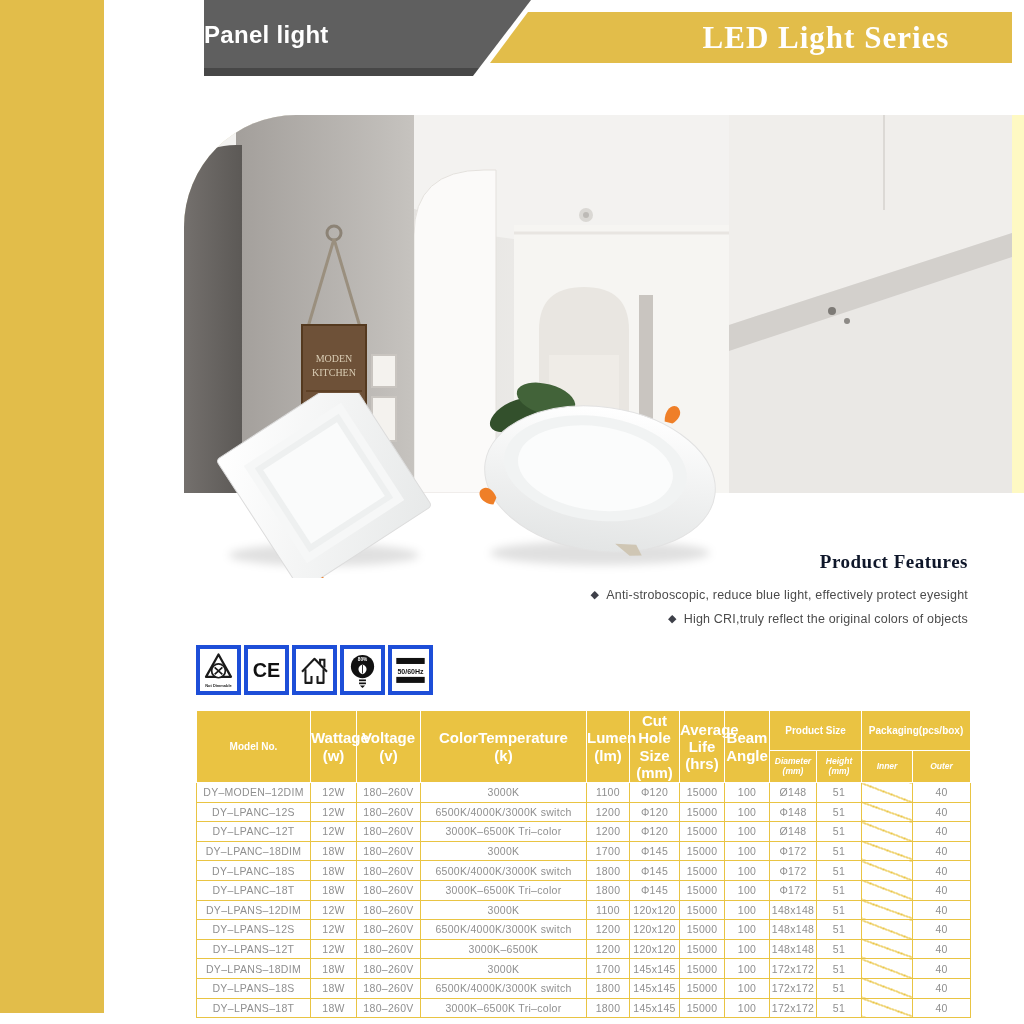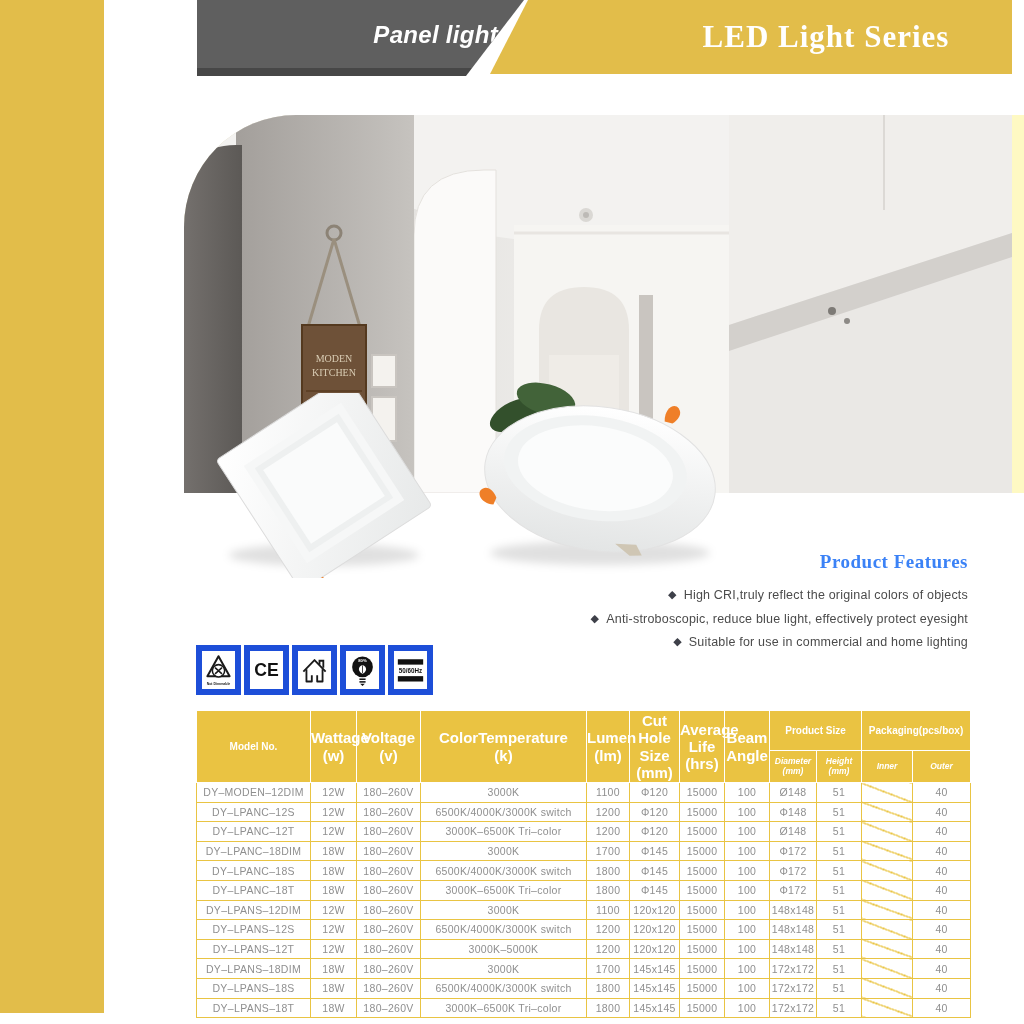--- a/index.html
+++ b/index.html
@@ -4,46 +4,46 @@
 <style>
   html,body{margin:0;padding:0;}
   body{width:1024px;height:1024px;position:relative;background:#ffffff;
        font-family:"Liberation Sans",sans-serif;overflow:hidden;}
   .abs{position:absolute;}
 
   
   .side-strip{left:0;top:0;width:104px;height:1013px;background:#e2bd4a;}
 
   
-  .banner-gray{left:197px;top:0;width:327px;height:76px;
+  .banner-gray{left:204px;top:0;width:327px;height:76px;
     background:linear-gradient(#5f5f5f 0 68px,#474747 68px 76px);
     clip-path:polygon(0 0,100% 0,calc(100% - 58px) 100%,0 100%);
-    display:flex;align-items:center;justify-content:flex-end;padding-right:26px;box-sizing:border-box;font-style:italic;}
+    display:flex;align-items:center;justify-content:flex-start;padding-right:26px;box-sizing:border-box;}
   .banner-gray span{color:#fff;font-size:24px;font-weight:700;letter-spacing:.3px;margin-top:-6px;}
-  .banner-yellow{left:490px;top:0;width:522px;height:74px;background:#e2bd4a;
+  .banner-yellow{left:490px;top:12px;width:522px;height:51px;background:#e2bd4a;
     clip-path:polygon(38px 0,100% 0,100% 100%,0 100%);
     display:flex;align-items:center;justify-content:center;padding-left:150px;box-sizing:border-box;}
   .banner-yellow span{color:#fff;font-family:"Liberation Serif",serif;font-weight:700;
     font-size:31px;letter-spacing:1px;}
 
   
   .photo{left:184px;top:115px;width:936px;height:378px;border-top-left-radius:112px;
     overflow:hidden;background:#fef9c3;}
   .products{left:196px;top:393px;width:640px;height:185px;pointer-events:none;}
 
   
   .certs{left:196px;top:645px;display:flex;gap:3px;}
-  .cert-box{width:45px;height:50px;border:6px solid #1d4ed8;background:#fff;box-sizing:border-box;
+  .cert-box{width:45px;height:50px;border:4px solid #1d4ed8;background:#fff;box-sizing:border-box;
     display:flex;align-items:center;justify-content:center;}
   .cert-box svg{display:block;}
 
   
   .features{right:56px;top:551px;width:700px;text-align:right;}
   .features-title{font-family:"Liberation Serif",serif;font-weight:700;font-size:19px;
-    color:#3b82f6;letter-spacing:.5px;margin-bottom:11px;}
+    color:#0f172a;letter-spacing:.5px;margin-bottom:11px;}
   .feature-item{font-size:12.5px;color:#4b4b4b;line-height:23.6px;letter-spacing:.2px;}
   .feature-item .diamond{color:#3e4049;font-size:11px;margin-right:7px;position:relative;top:-1px;}
 
   
   .spec-wrap{left:196px;top:710px;width:774px;}
   table{border-collapse:collapse;width:774px;table-layout:fixed;}
   thead th{background:#eac342;color:#ffffff;border:1.5px solid #ffffff;
     font-size:15px;font-weight:700;white-space:pre-line;line-height:1.15;padding:1px 0;}
   thead tr:first-child th{height:26px;}
   thead tr:last-child th{height:20px;font-size:8.5px;font-style:italic;}
@@ -210,23 +210,22 @@
       <rect x="5" y="10" width="33" height="7" fill="#111"></rect>
       <text x="21.5" y="28.5" text-anchor="middle" font-size="8.2" font-weight="bold" fill="#111">50/60Hz</text>
       <rect x="5" y="32" width="33" height="7" fill="#111"></rect>
     </svg>
   </div>
 </div>
 
 <div class="abs features">
   <div class="features-title">Product Features</div>
   <div>
+      <div class="feature-item"><span class="diamond">◆</span><span>Anti-stroboscopic, reduce blue light, effectively protect eyesight</span></div>
       <div class="feature-item"><span class="diamond">◆</span><span>High CRI,truly reflect the original colors of objects</span></div>
-      <div class="feature-item"><span class="diamond">◆</span><span>Anti-stroboscopic, reduce blue light, effectively protect eyesight</span></div>
-      <div class="feature-item"><span class="diamond">◆</span><span>Suitable for use in commercial and home lighting</span></div>
     </div>
 </div>
 
 <div class="abs spec-wrap">
   <table>
     <colgroup>
       <col style="width:114px">
         <col style="width:46px">
         <col style="width:64px">
         <col style="width:166px">
@@ -380,21 +379,21 @@
           <td>100</td>
           <td>148x148</td>
           <td>51</td>
           <td class="slash"></td>
           <td>40</td>
         </tr>
         <tr>
           <td>DY–LPANS–12T</td>
           <td>12W</td>
           <td>180–260V</td>
-          <td>3000K–5000K</td>
+          <td>3000K–6500K</td>
           <td>1200</td>
           <td>120x120</td>
           <td>15000</td>
           <td>100</td>
           <td>148x148</td>
           <td>51</td>
           <td class="slash"></td>
           <td>40</td>
         </tr>
         <tr>

